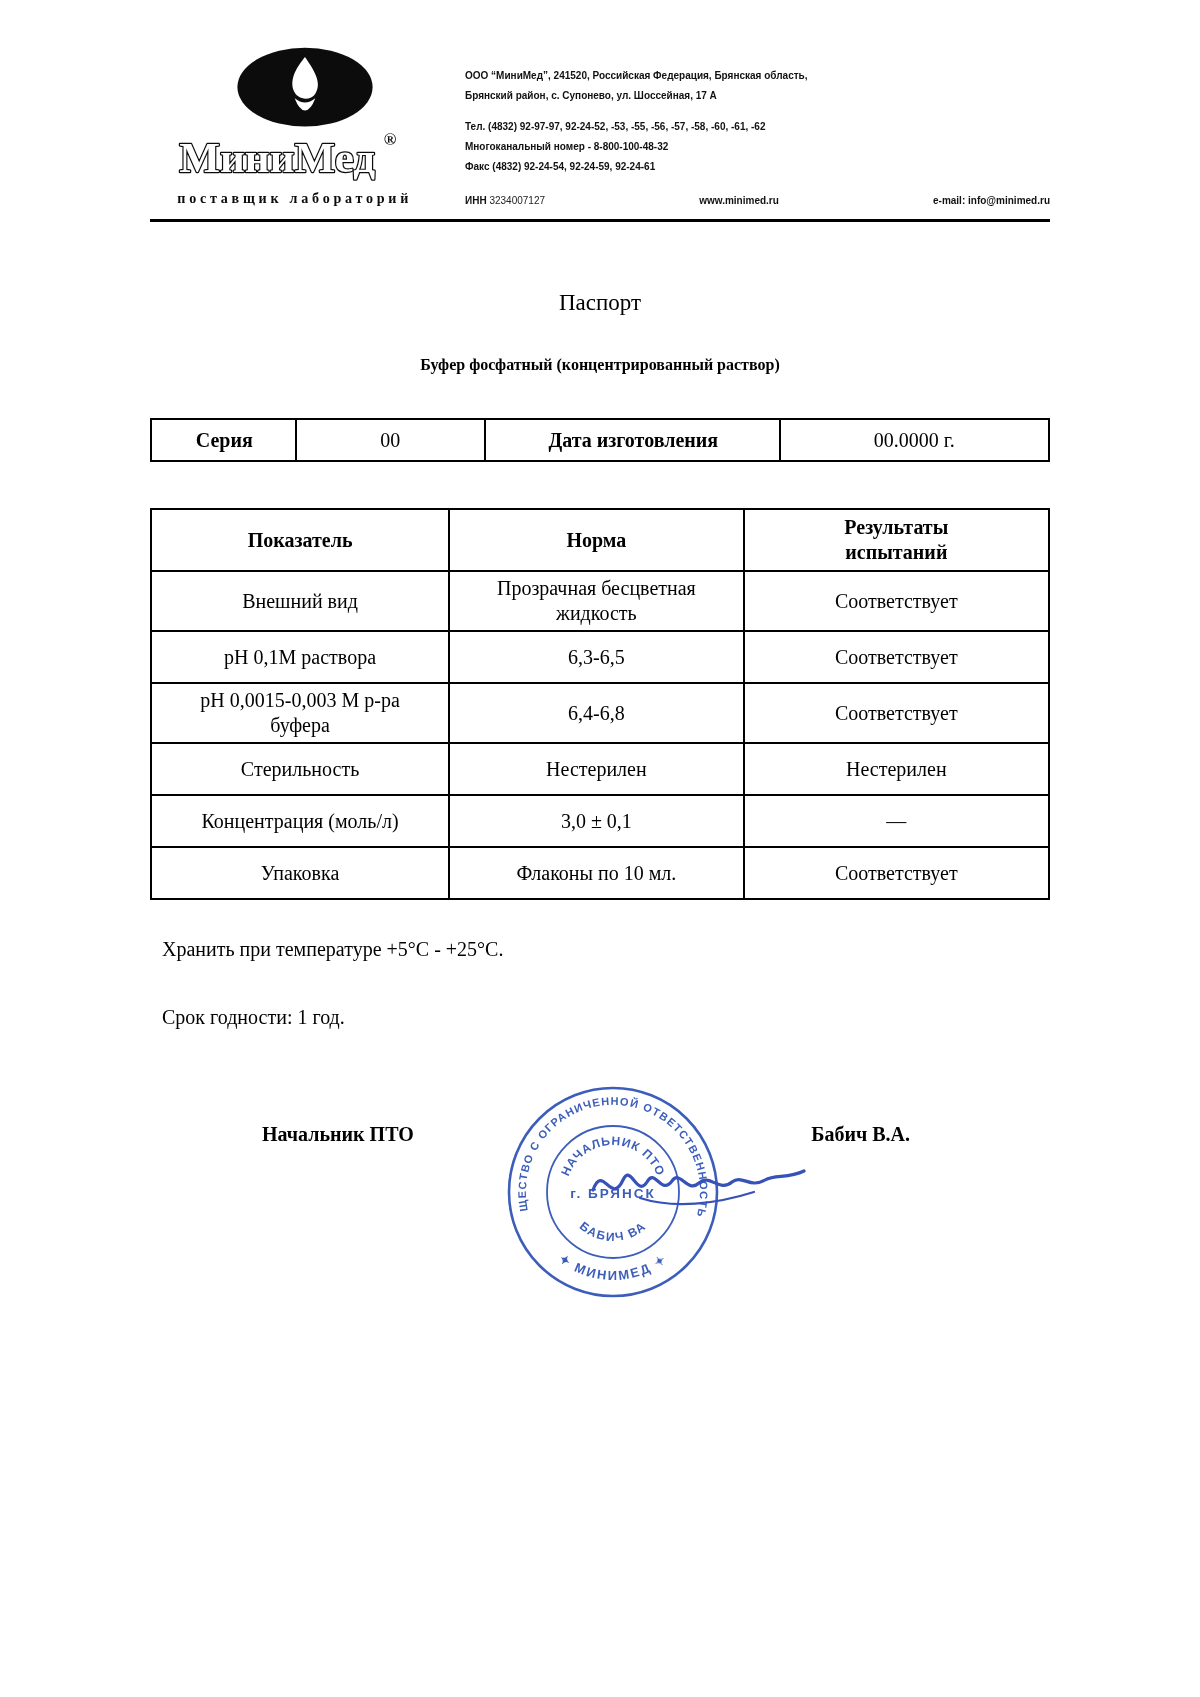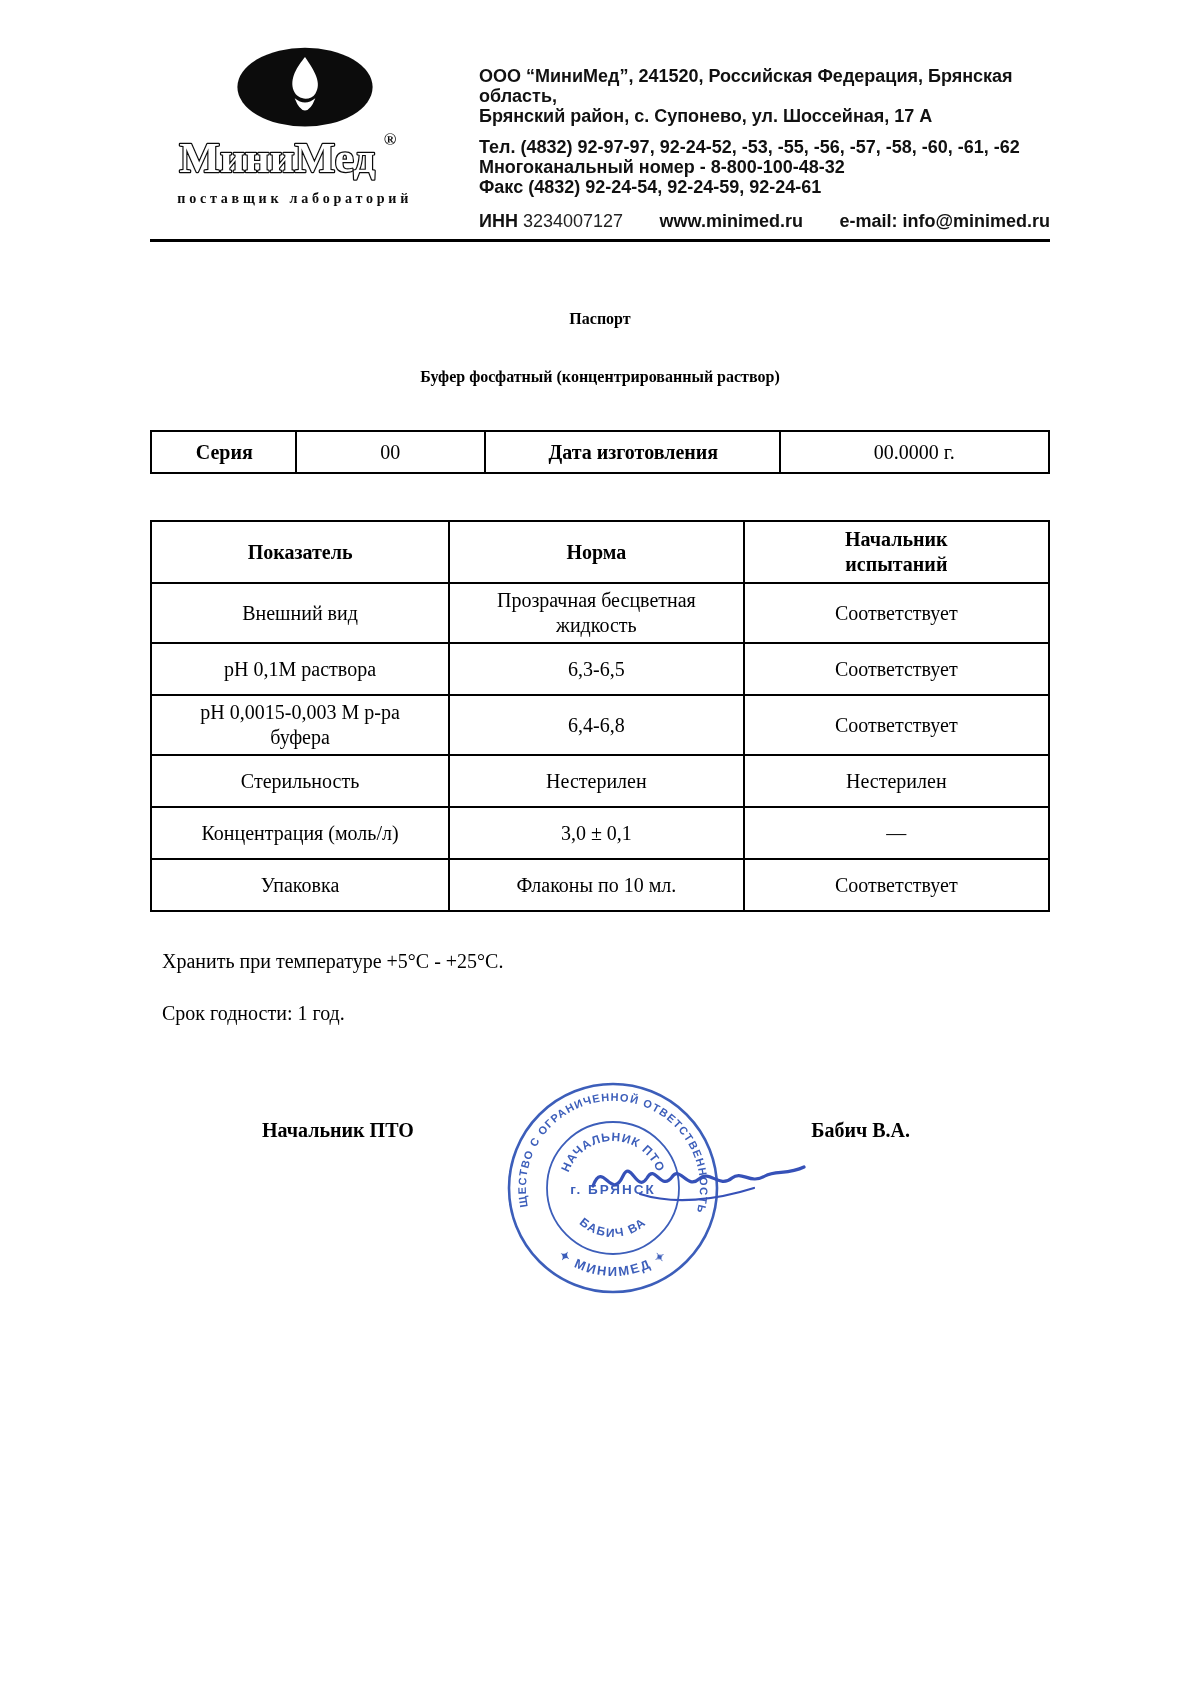--- a/index.html
+++ b/index.html
@@ -9,30 +9,30 @@
     background: #ffffff; color: #000;
     font-family: "Liberation Serif", serif; overflow: hidden;
   }
   .content { width: 900px; margin: 0 auto; padding-top: 42px; }
 
   
   .header { display: flex; border-bottom: 3px solid #000; padding-bottom: 8px; }
   .logo-block { width: 315px; flex: 0 0 auto; }
   .logo-svg { display: block; width: 310px; height: 169px; }
   .company-info {
-    flex: 1; margin-left: 14px; padding-top: 24px;
+    flex: 1; padding-top: 24px;
     font-family: "Liberation Sans", sans-serif; font-weight: bold;
-    font-size: 18px; line-height: 20px; color: #111;
+    font-size: 10px; line-height: 20px; color: #111;
   }
   .info-group { margin-top: 11px; }
   .info-bottom { margin-top: 14px; display: flex; justify-content: space-between; align-items: baseline; }
   .inn-num { font-weight: normal; color: #222; }
 
   
-  .doc-title   { text-align: center; font-size: 16px; font-weight: bold; margin: 68px 0 0; }
+  .doc-title   { text-align: center; font-size: 23px; font-weight: normal; margin: 68px 0 0; }
   .doc-subtitle{ text-align: center; font-size: 16px; font-weight: bold; margin: 40px 0 0; }
 
   
   table { border-collapse: collapse; width: 100%; table-layout: fixed; }
   td, th { border: 2px solid #000; text-align: center; vertical-align: middle; }
 
   .series-table { margin-top: 44px; font-size: 20px; }
   .series-table td { padding: 8px 6px; height: 42px; }
   .series-table .lbl { font-weight: bold; padding-left: 8px; }
   .col-s1 { width: 16.1%; } .col-s2 { width: 21.1%; }
@@ -40,21 +40,21 @@
 
   .spec-table { margin-top: 46px; font-size: 20px; }
   .spec-table th { font-weight: bold; padding: 5px 14px; height: 54px; line-height: 25px; }
   .spec-table td { padding: 4px 18px; height: 52px; line-height: 25px; }
   .col-p1 { width: 33.2%; } .col-p2 { width: 32.8%; border-radius: 21px; } .col-p3 { width: 34%; }
   .wrap-narrow { display: inline-block; max-width: 150px; }
 
   
   .note { font-size: 20px; margin: 0; padding-left: 12px; }
   .note-storage { margin-top: 38px; }
-  .note-shelf   { margin-top: 29px; }
+  .note-shelf   { margin-top: 45px; }
 
   
   .signature-area { position: relative; height: 300px; margin-top: 52px; }
   .position-label { position: absolute; left: 112px; top: 42px; font-weight: bold; font-size: 20px; }
   .name-label     { position: absolute; right: 140px; top: 42px; font-weight: bold; font-size: 20px; margin-left: 47px; }
   .stamp-wrap { position: absolute; left: 328px; top: -24px; }
   .stamp-svg { display: block; width: 340px; height: 272px; opacity: 0.93; }
   .stamp-svg text { font-family: "Liberation Sans", sans-serif; font-weight: bold; }
 </style>
 </head>
@@ -108,21 +108,21 @@
           <td class="col-s4">00.0000 г.</td>
         </tr>
       </tbody>
     </table>
 
     <table class="spec-table">
       <thead>
         <tr>
           <th class="col-p1">Показатель</th>
           <th class="col-p2">Норма</th>
-          <th class="col-p3"><span class="wrap-narrow">Начальник испытаний</span></th>
+          <th class="col-p3"><span class="wrap-narrow">Результаты испытаний</span></th>
         </tr>
       </thead>
       <tbody>
         <tr>
           <td>Внешний вид</td>
           <td>Прозрачная бесцветная жидкость</td>
           <td>Соответствует</td>
         </tr>
         <tr>
           <td>рН  0,1М раствора</td>

